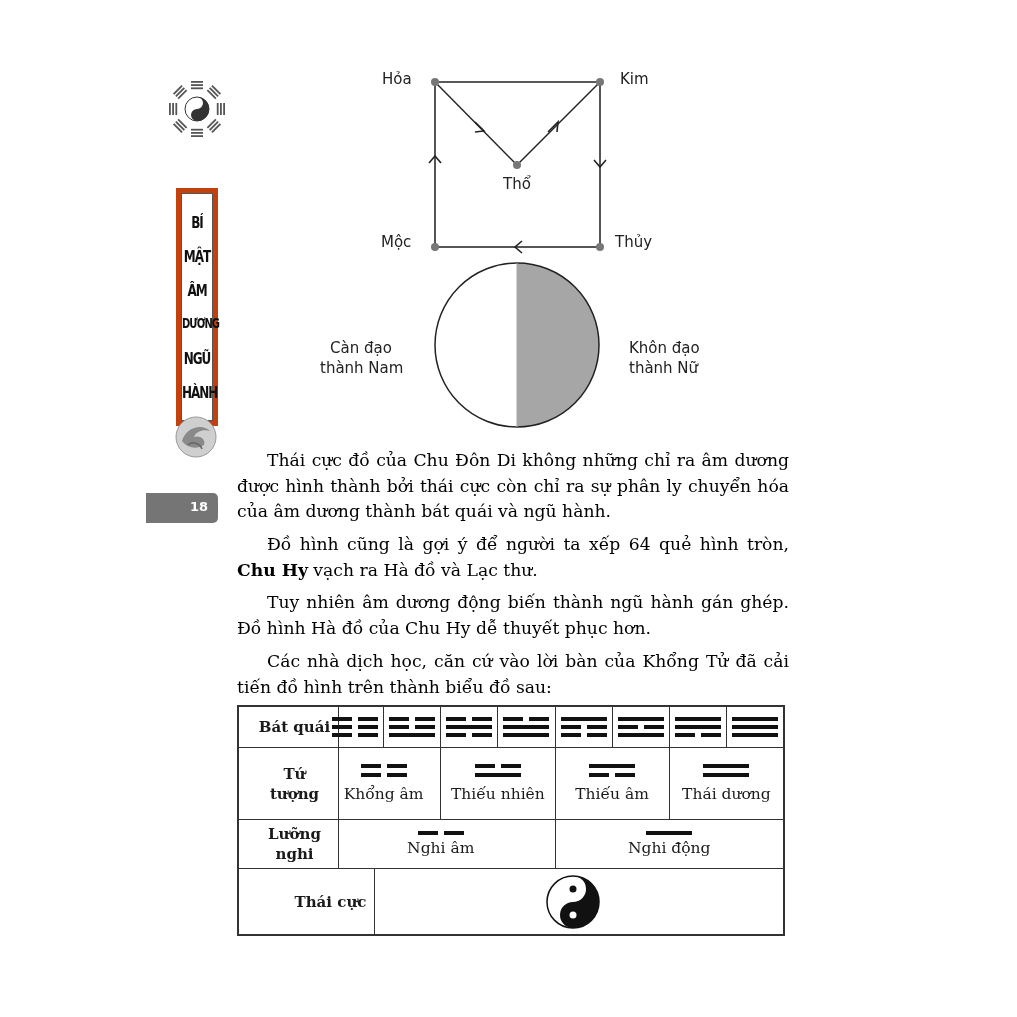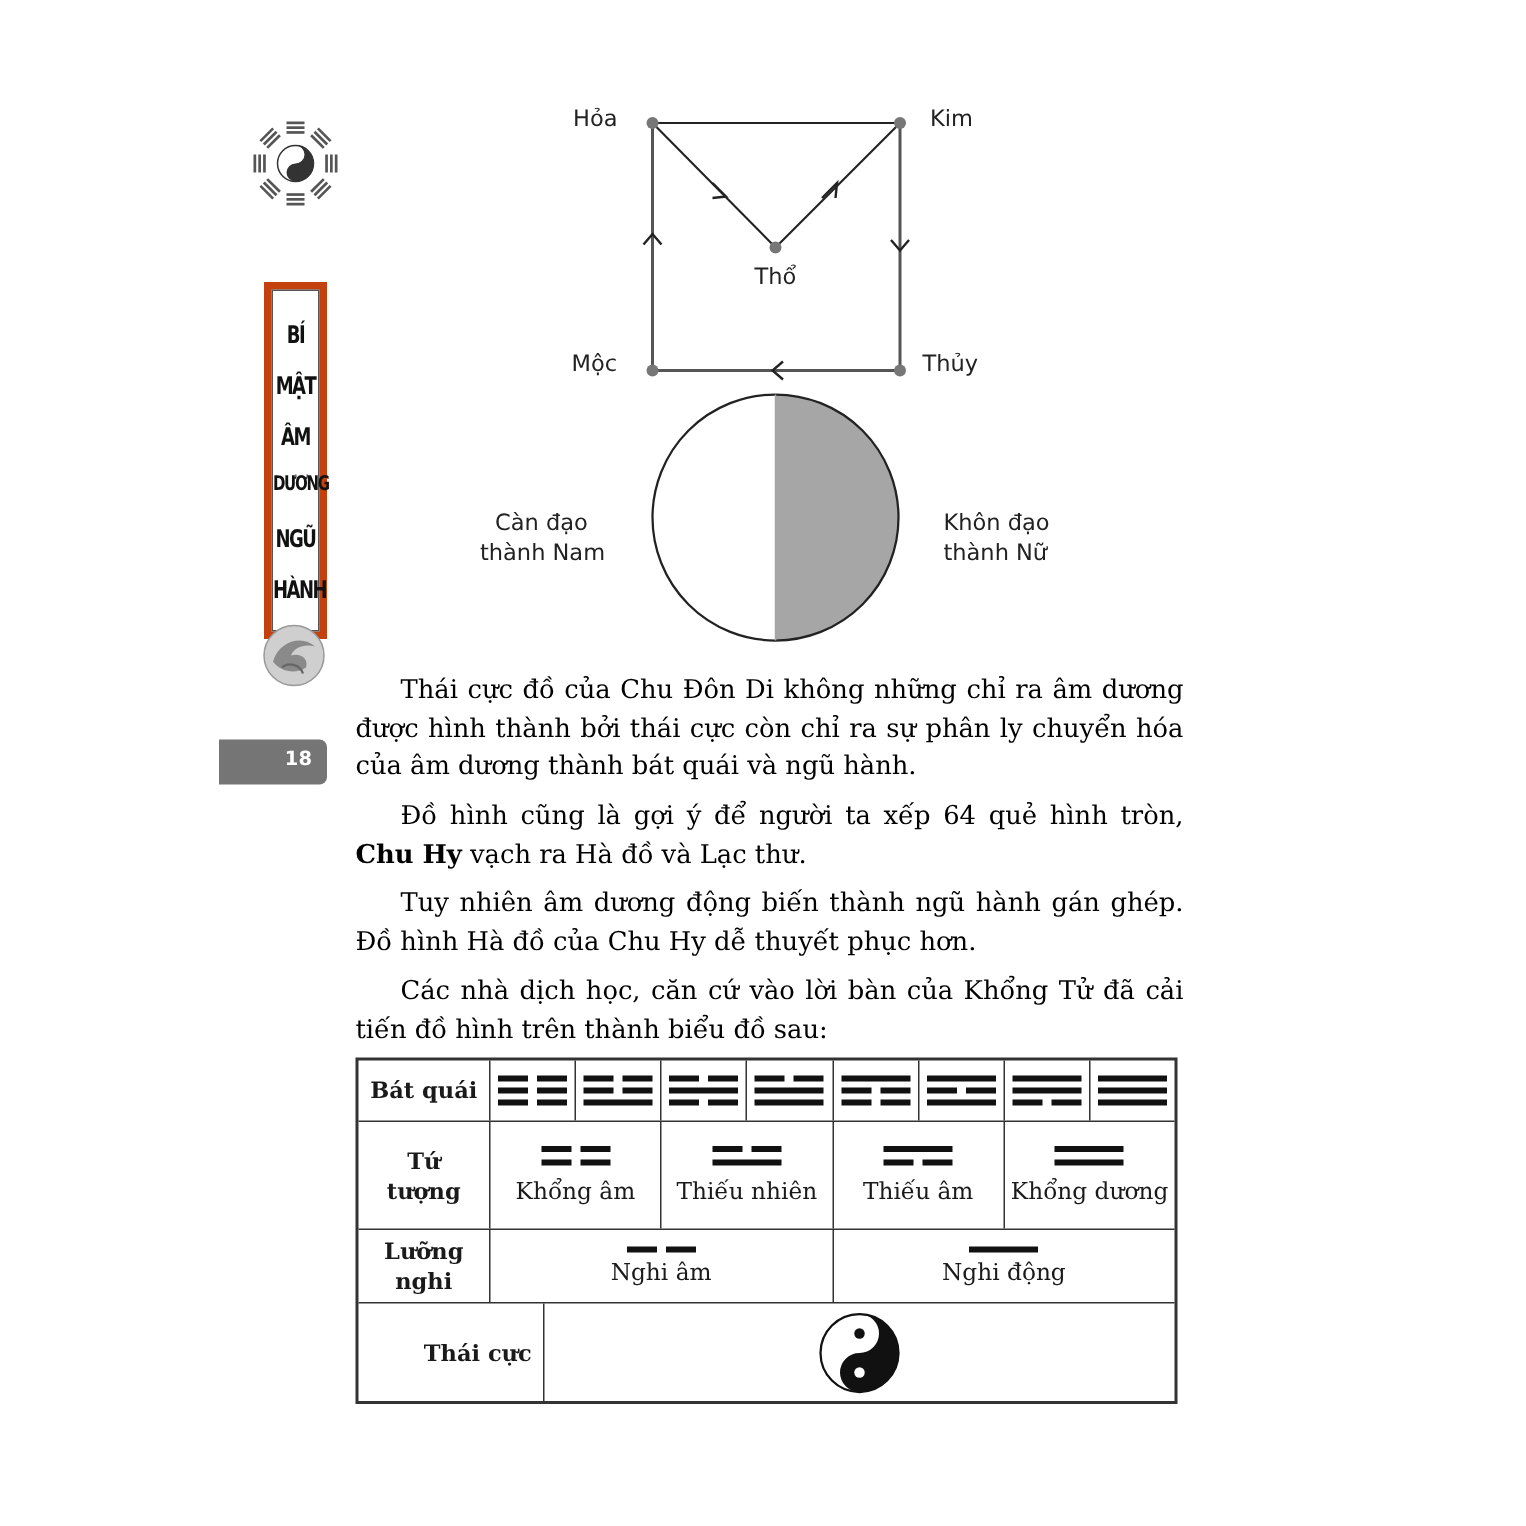--- a/index.html
+++ b/index.html
@@ -21,21 +21,21 @@
 
   
   .para { position:absolute; left:237px; width:552px; font-size:17.2px; line-height:25.5px; text-align:justify; color:#000000; }
   .para .indent { display:inline-block; width:30px; }
   .para b { font-weight:bold; }
 
   
   .chart-table { position:absolute; left:237px; top:705px; width:548px; height:231px; border:2px solid #333; box-sizing:border-box; }
   .row { position:absolute; left:0; right:0; border-bottom:1.5px solid #333; box-sizing:border-box; }
   .row:last-child { border-bottom:none;margin-left:36px; }
-  .row-head { position:absolute; left:0; top:0; bottom:0; width:87px; border-right:1.5px solid #333; display:flex; align-items:center; justify-content:center; text-align:center; font-weight:bold; font-size:15px; line-height:20px; }
+  .row-head { position:absolute; left:12px; top:0; bottom:0; width:87px; border-right:1.5px solid #333; display:flex; align-items:center; justify-content:center; text-align:center; font-weight:bold; font-size:15px; line-height:20px; }
   .cells { position:absolute; left:88px; right:0; top:0; bottom:0; display:flex; }
   .cell { flex:1; border-right:1.5px solid #333; box-sizing:border-box; display:flex; flex-direction:column; align-items:center; justify-content:center; font-size:15px; }
   .cell:last-child { border-right:none; }
   .glyph { display:flex; flex-direction:column; gap:5px; }
   .line { display:flex; gap:6px; }
   .seg { height:4px; background:#111; }
   .cell-label { margin-top:8px; font-size:15.5px; }
 </style>
 </head>
 <body>
@@ -331,21 +331,21 @@
         </div>
         <div class="cell">
           <div class="glyph">
             <div class="line">
               <div class="seg" style="width: 46px;"></div>
             </div>
             <div class="line">
               <div class="seg" style="width: 46px;"></div>
             </div>
           </div>
-          <div class="cell-label">Khổng dương</div>
+          <div class="cell-label">Thái dương</div>
         </div>
       </div>
   </div>
   <div class="row" style="top:113px;height:49px">
     <div class="row-head">
       <div><span>Lưỡng</span><br><span>nghi</span></div>
     </div>
     <div class="cells" id="ln-cells">
         <div class="cell">
           <div class="glyph">

